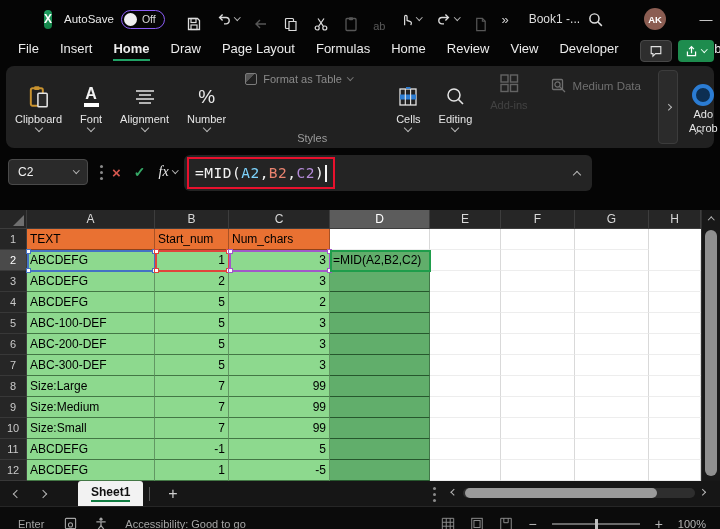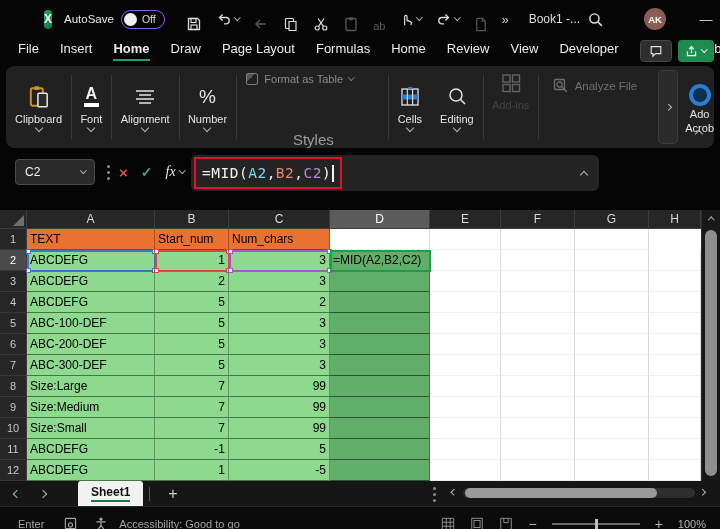--- a/index.html
+++ b/index.html
@@ -48,32 +48,32 @@
   .ricon { height:26px; display:flex; align-items:center; justify-content:center; }
   .rlabel { font-size:11px; color:#e6e6e6; white-space:nowrap; }
   .rlabel.dimtx { color:#787878; }
   .font-glyph { color:#f2f2f2; font-size:16px; font-weight:bold; line-height:1; display:flex; flex-direction:column; align-items:center; }
   .font-glyph i { display:block; width:15px; height:4px; background:#fff; margin-top:1px; }
   .pct-glyph { color:#e8e8e8; font-size:19px; }
   .styles-group { display:flex; flex-direction:column; justify-content:space-between; padding:7px 8px 3px 10px; min-width:152px; }
   .styles-row { display:flex; align-items:center; gap:6px; font-size:11px; color:#8b8b8b; white-space:nowrap; }
   .styles-row .chev { border-color:#777; }
   .sicon { width:12px; height:12px; border:1.3px solid #7c7c7c; border-radius:2px; background:linear-gradient(135deg,#555 40%,transparent 40%); }
-  .group-label { font-size:15px; color:#9c9c9c; text-align:center; padding:2px 0 1px;margin-top:44px; }
+  .group-label { font-size:11px; color:#9c9c9c; text-align:center; padding:2px 0 1px;margin-top:44px; }
   .addins-col { display:flex; flex-direction:column; justify-content:space-between; padding-bottom:1px; }
   .analyze-zone { display:flex; align-items:flex-start; padding-top:12px; gap:18px; padding-left:14px; }
   .analyze-btn { display:flex; align-items:center; gap:6px; font-size:11.5px; color:#6f6f6f; white-space:nowrap; }
   .acrobat-btn { display:flex; flex-direction:column; align-items:center; gap:2px; margin-top:-3px; }
   .acrobat-icon { width:22px; height:22px; border-radius:50%; border:4px solid #2B7CD3; background:#0d2f52; }
   .acrobat-btn .rlabel { line-height:1.25; text-align:center; }
   .flyout-strip { position:absolute; right:36px; top:4px; bottom:4px; width:20px; background:#2b2b2b; border:1px solid #3c3c3c; border-radius:4px; display:flex; align-items:center; justify-content:center; }
   .ribbon-collapse { position:absolute; right:12px; bottom:7px; }
 
   
-  .frow { position:absolute; top:154px; left:7px; width:600px; height:40px; }
+  .frow { position:absolute; top:154px; left:0; width:600px; height:40px; }
   .namebox { position:absolute; left:8px; top:5px; width:80px; height:26px; background:#2a2a2a; border:1px solid #4a4a4a; border-radius:4px; color:#f2f2f2; font-size:12px; display:flex; align-items:center; padding:0 9px; }
   .namebox .chev { margin-left:auto; }
   .vdots { position:absolute; width:3px; height:3px; border-radius:50%; background:#8a8a8a; box-shadow:0 -6px 0 #8a8a8a, 0 6px 0 #8a8a8a; }
   .fdots { left:100px; top:17px; }
   .fx-btns { position:absolute; left:112px; top:5px; height:26px; display:flex; align-items:center; gap:13px; }
   .fx-cancel { color:#D4574E; font-size:15px; font-weight:bold; }
   .fx-enter { color:#35A866; font-size:14px; font-weight:bold; }
   .fx-fn { display:flex; align-items:center; gap:4px; color:#e8e8e8; font-family:"Liberation Serif",serif; font-style:italic; font-size:14px; }
   .fbar { position:absolute; left:184px; top:1px; right:8px; height:36px; background:#242424; border-radius:6px; display:flex; align-items:center; }
   .fbox { margin-left:3px; height:32px; border:2.5px solid #E8112D; display:flex; align-items:center; padding:0 6px; font-family:"DejaVu Sans Mono",monospace; font-size:14.5px; letter-spacing:.5px; }
@@ -121,21 +121,21 @@
   .tdots { left:433px; top:493px; }
   .hsb-arr-l { position:absolute; left:452px; top:490px; }
   .hsb-arr-r { position:absolute; left:700px; top:490px; }
   .hsb-track { position:absolute; left:463px; top:488px; width:232px; height:10px; background:#2e2e2e; border-radius:5px; }
   .hsb-thumb { position:absolute; left:465px; top:488px; width:192px; height:10px; background:#9a9a9a; border-radius:5px; }
 
   
   .statusbar { position:absolute; top:506px; left:0; width:720px; height:34px; background:#0b0b0b; border-top:1px solid #262626; display:flex; align-items:center; color:#a5a5a5; font-size:11px; }
   .sb-mode { margin-left:18px; }
   .sb-ic { margin-left:20px; display:flex; align-items:center; }
-  .sb-acc { display:flex; align-items:center; gap:12px; margin-left:18px; }
+  .sb-acc { display:flex; align-items:center; gap:18px; margin-left:18px; }
   .sb-right { margin-left:auto; display:flex; align-items:center; gap:15px; margin-right:14px; }
   .sl-track { width:88px; height:2px; background:#6a6a6a; position:relative; }
   .sl-handle { position:absolute; left:49%; top:-4px; width:3px; height:10px; background:#c0c0c0; }
   .zoom-sign { font-size:14px; color:#b5b5b5; }
 </style>
 </head>
 <body>
 
 <div class="app">
 
@@ -341,21 +341,21 @@
       <div class="group-label">Add-ins</div>
     </div>
     <div class="rsep"></div>
     <div class="analyze-zone">
       <div class="analyze-btn">
         <svg width="16" height="16" viewBox="0 0 16 16">
             <rect x="1.5" y="1.5" width="10" height="10" rx="1" fill="none" stroke="#6f6f6f" stroke-width="1.3"></rect>
             <circle cx="6.5" cy="6.5" r="2.6" fill="none" stroke="#6f6f6f" stroke-width="1.2"></circle>
             <path d="M8.6 8.6 L14 14" stroke="#6f6f6f" stroke-width="1.3"></path>
           </svg>
-        <span>Analyze File</span>
+        <span>Medium Data</span>
       </div>
       <div class="acrobat-btn" style="margin-left:30px;margin-top:6px;">
         <div class="acrobat-icon"></div>
         <div class="rlabel"><span>Ado</span><br><span>Acrob</span></div>
       </div>
     </div>
     <div class="flyout-strip">
       <i class="chev right sm"></i>
     </div>
     <div class="ribbon-collapse">

